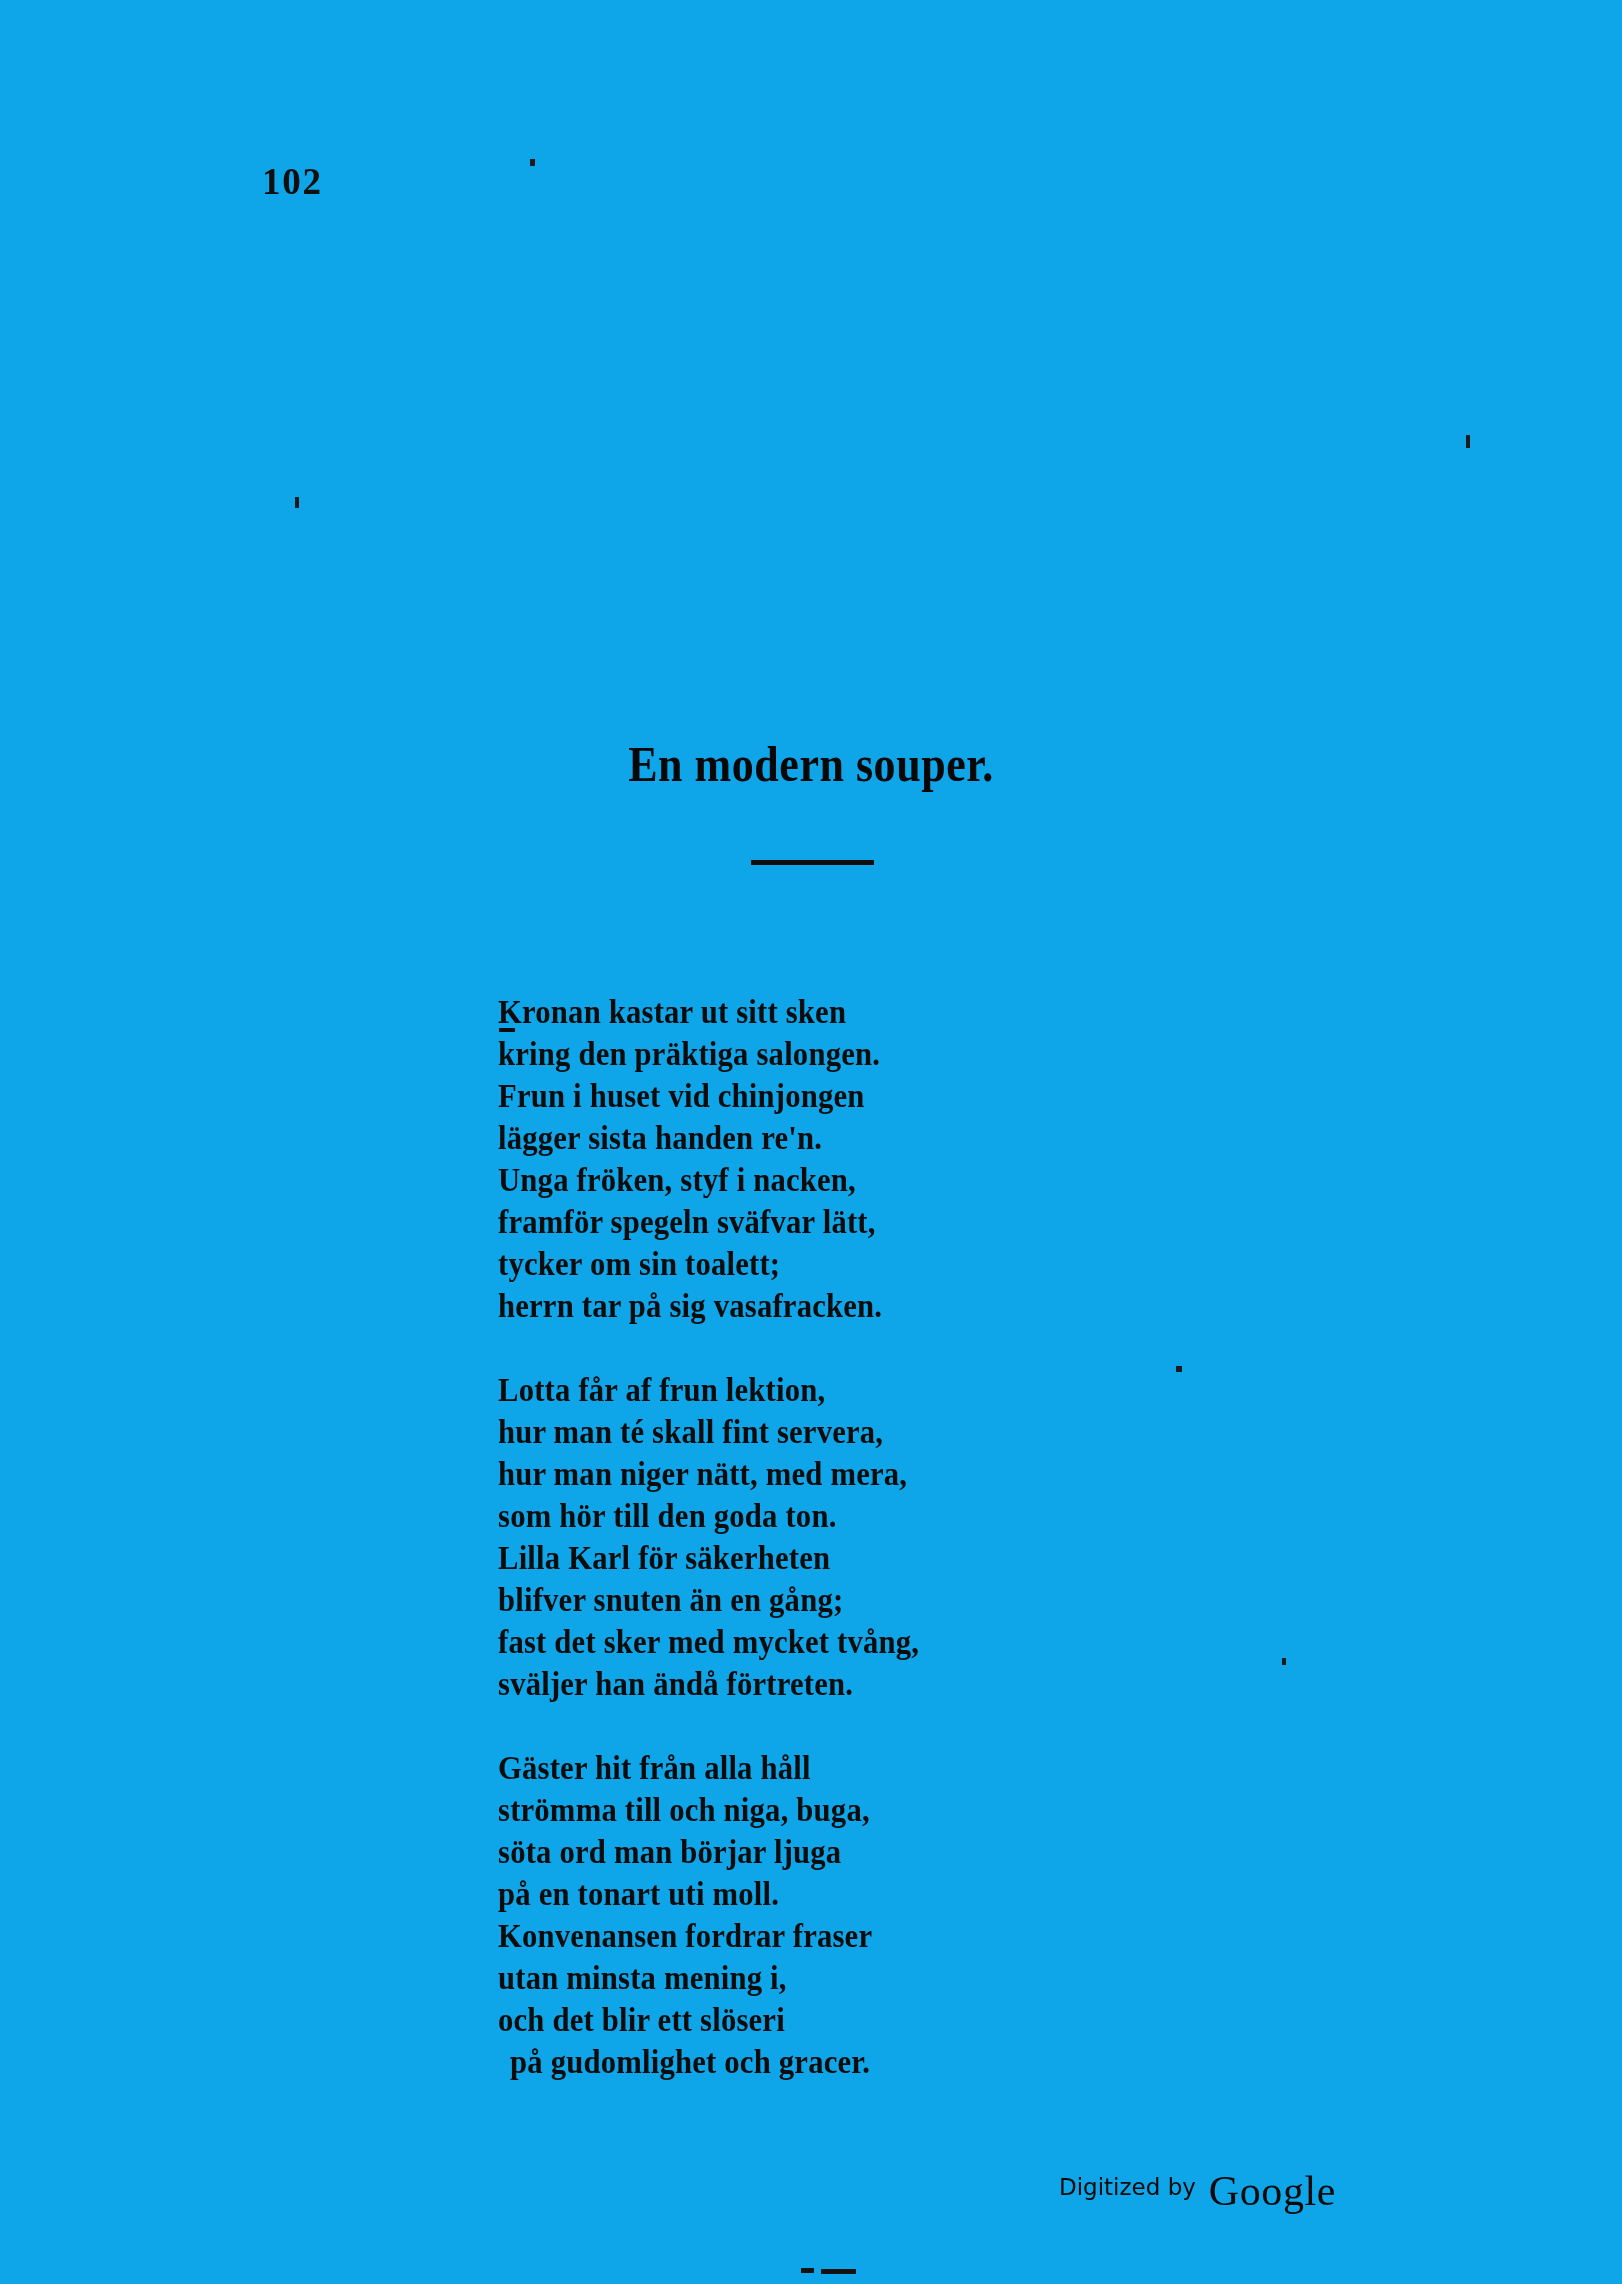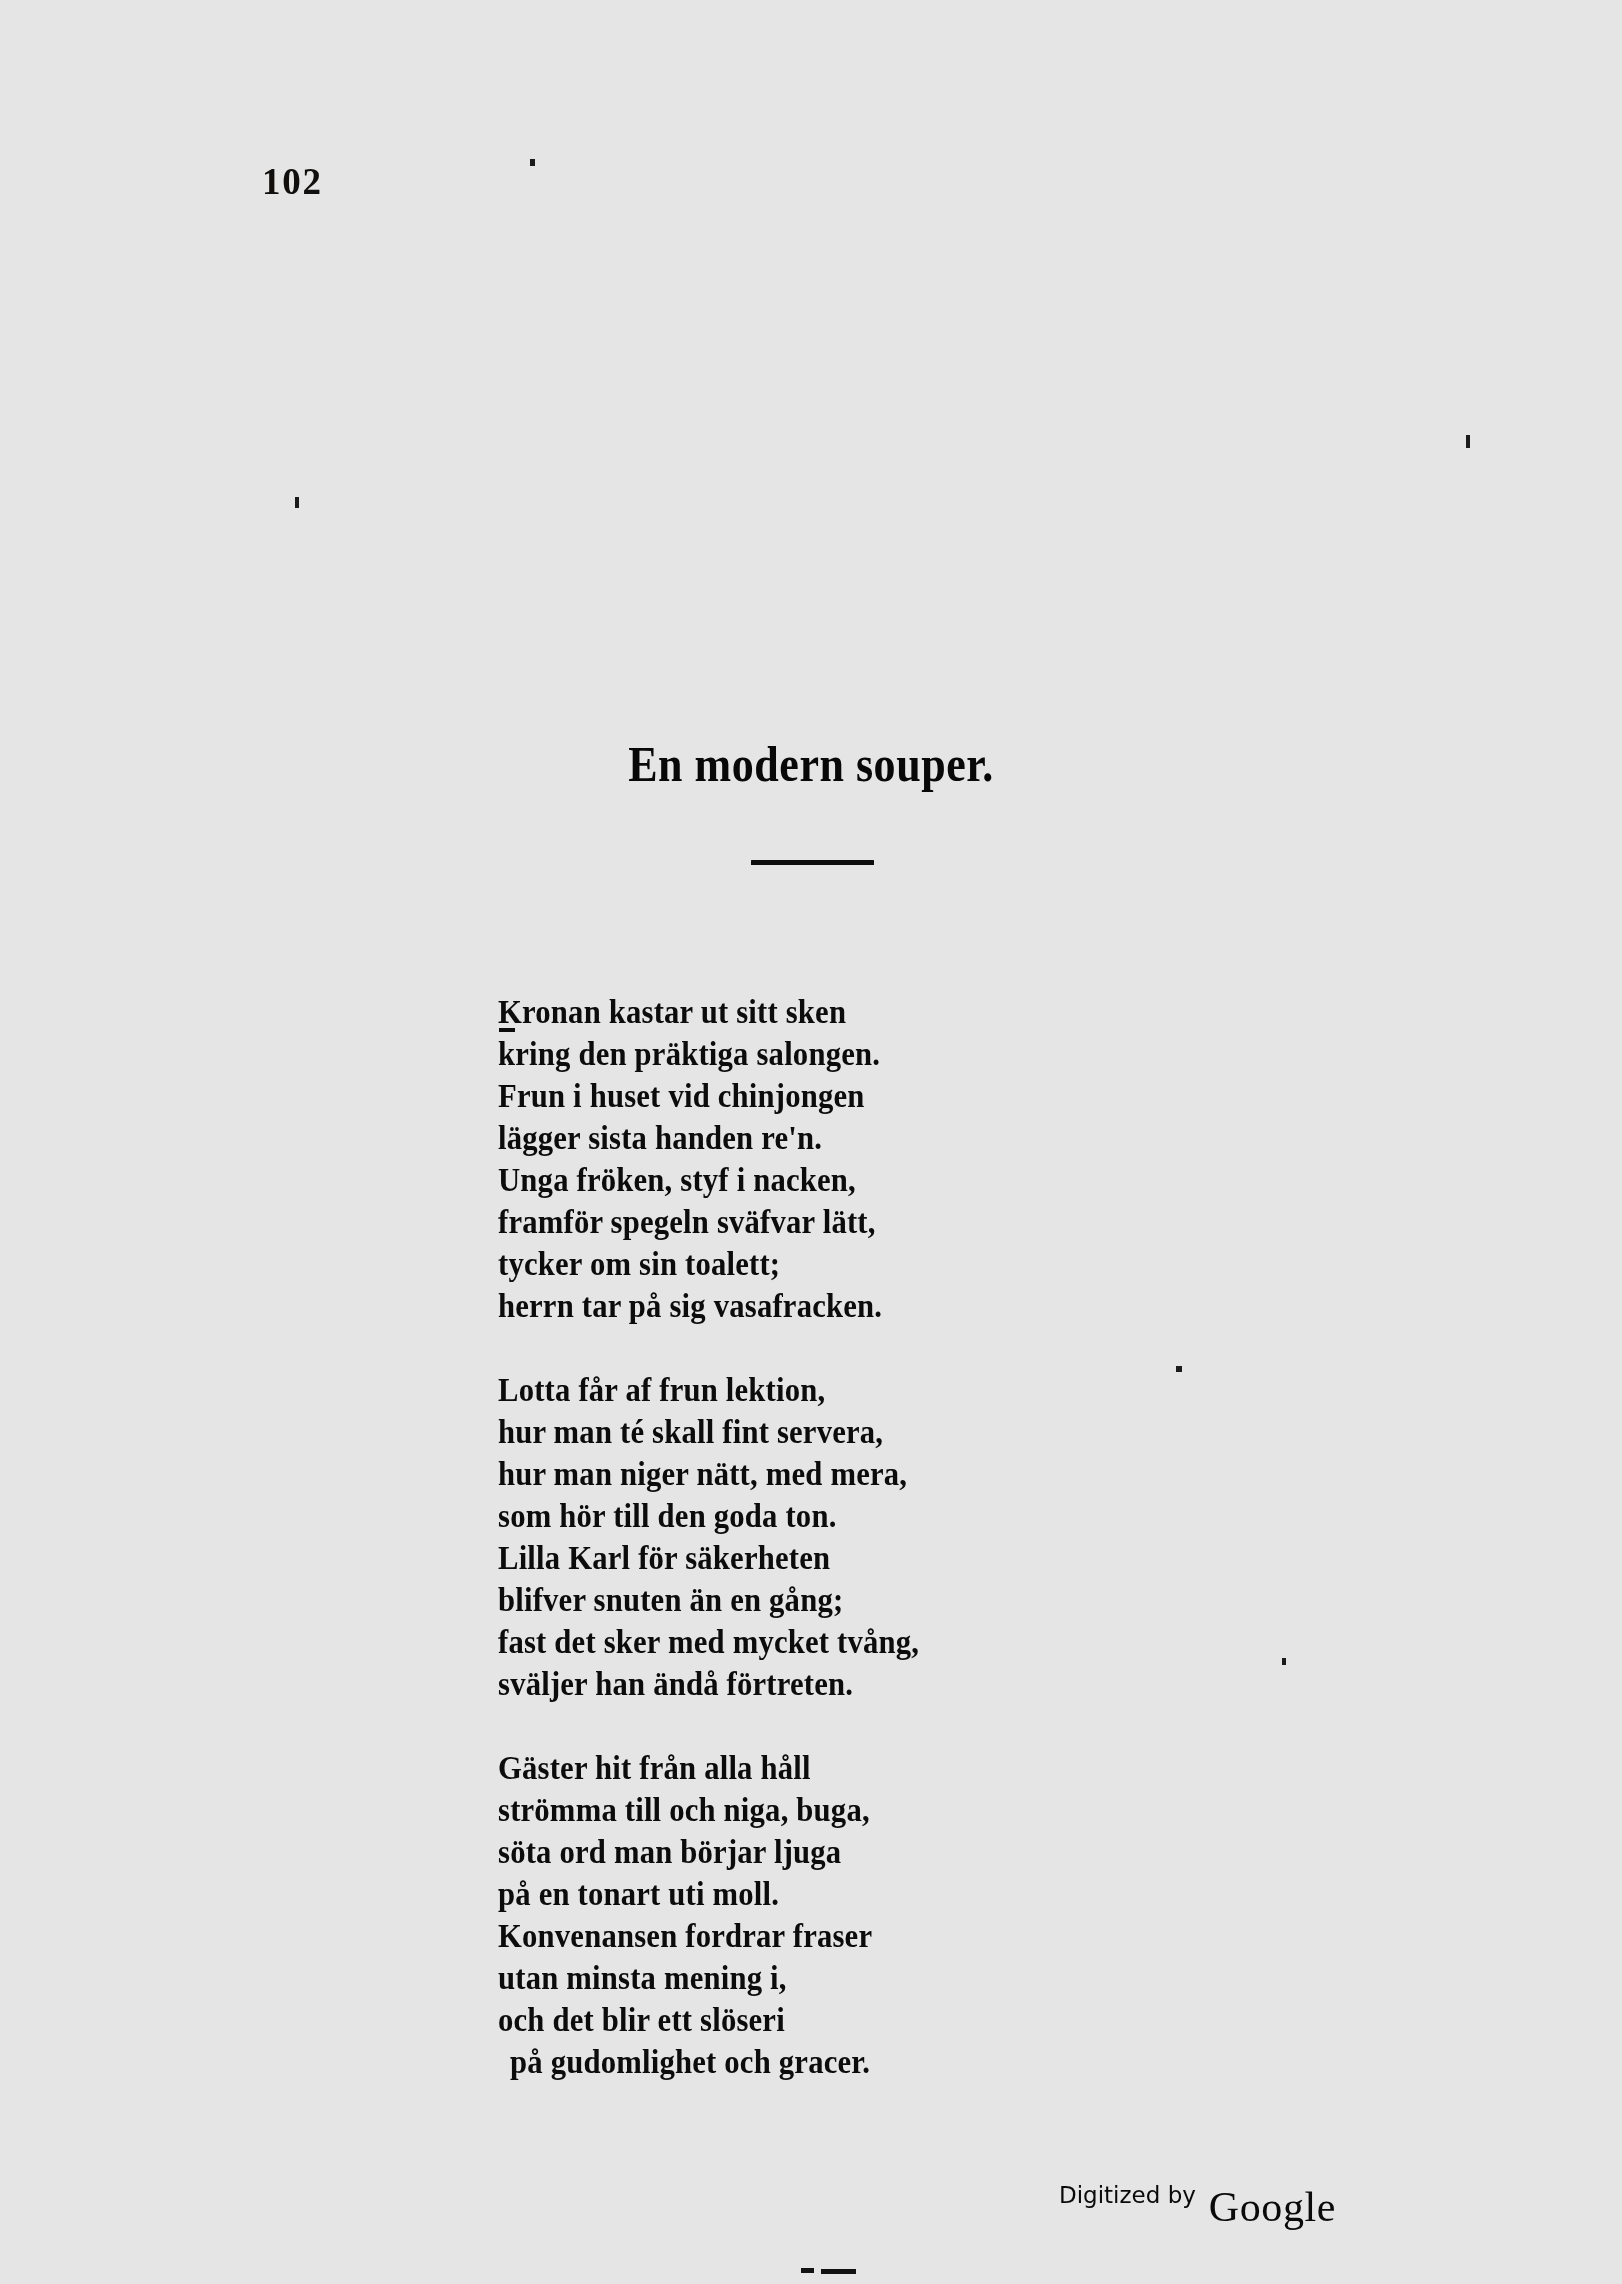--- a/index.html
+++ b/index.html
@@ -8,21 +8,21 @@
     background: #ffffff;
   }
   body {
     font-family: "Liberation Serif", "DejaVu Serif", serif;
   }
 
   .page {
     position: relative;
     width: 1622px;
     height: 2284px;
-    background: #e5e5e5;
+    background: #0ea5e9;
     overflow: hidden;
   }
 
   
   .folio {
     position: absolute;
     left: 262px;
     top: 163px;
     font-family: "Liberation Serif", "DejaVu Serif", serif;
     font-size: 37px;
@@ -100,24 +100,23 @@
     height: 3.6px;
     background: #0c0c0c;
   }
 
   
   .watermark {
     position: absolute;
     left: 1059px;
     top: 2170px;
     display: flex;
-    align-items: flex-start;
+    align-items: center;
     color: #0a0a0a;
     white-space: nowrap;
-    margin-top: 16px;
   }
   .watermark .digitized {
     font-family: "DejaVu Sans", "Liberation Sans", sans-serif;
     font-size: 23px;
     font-weight: 400;
     letter-spacing: 0px;
     position: relative;
     top: -3.6px;
   }
   .watermark .google {

